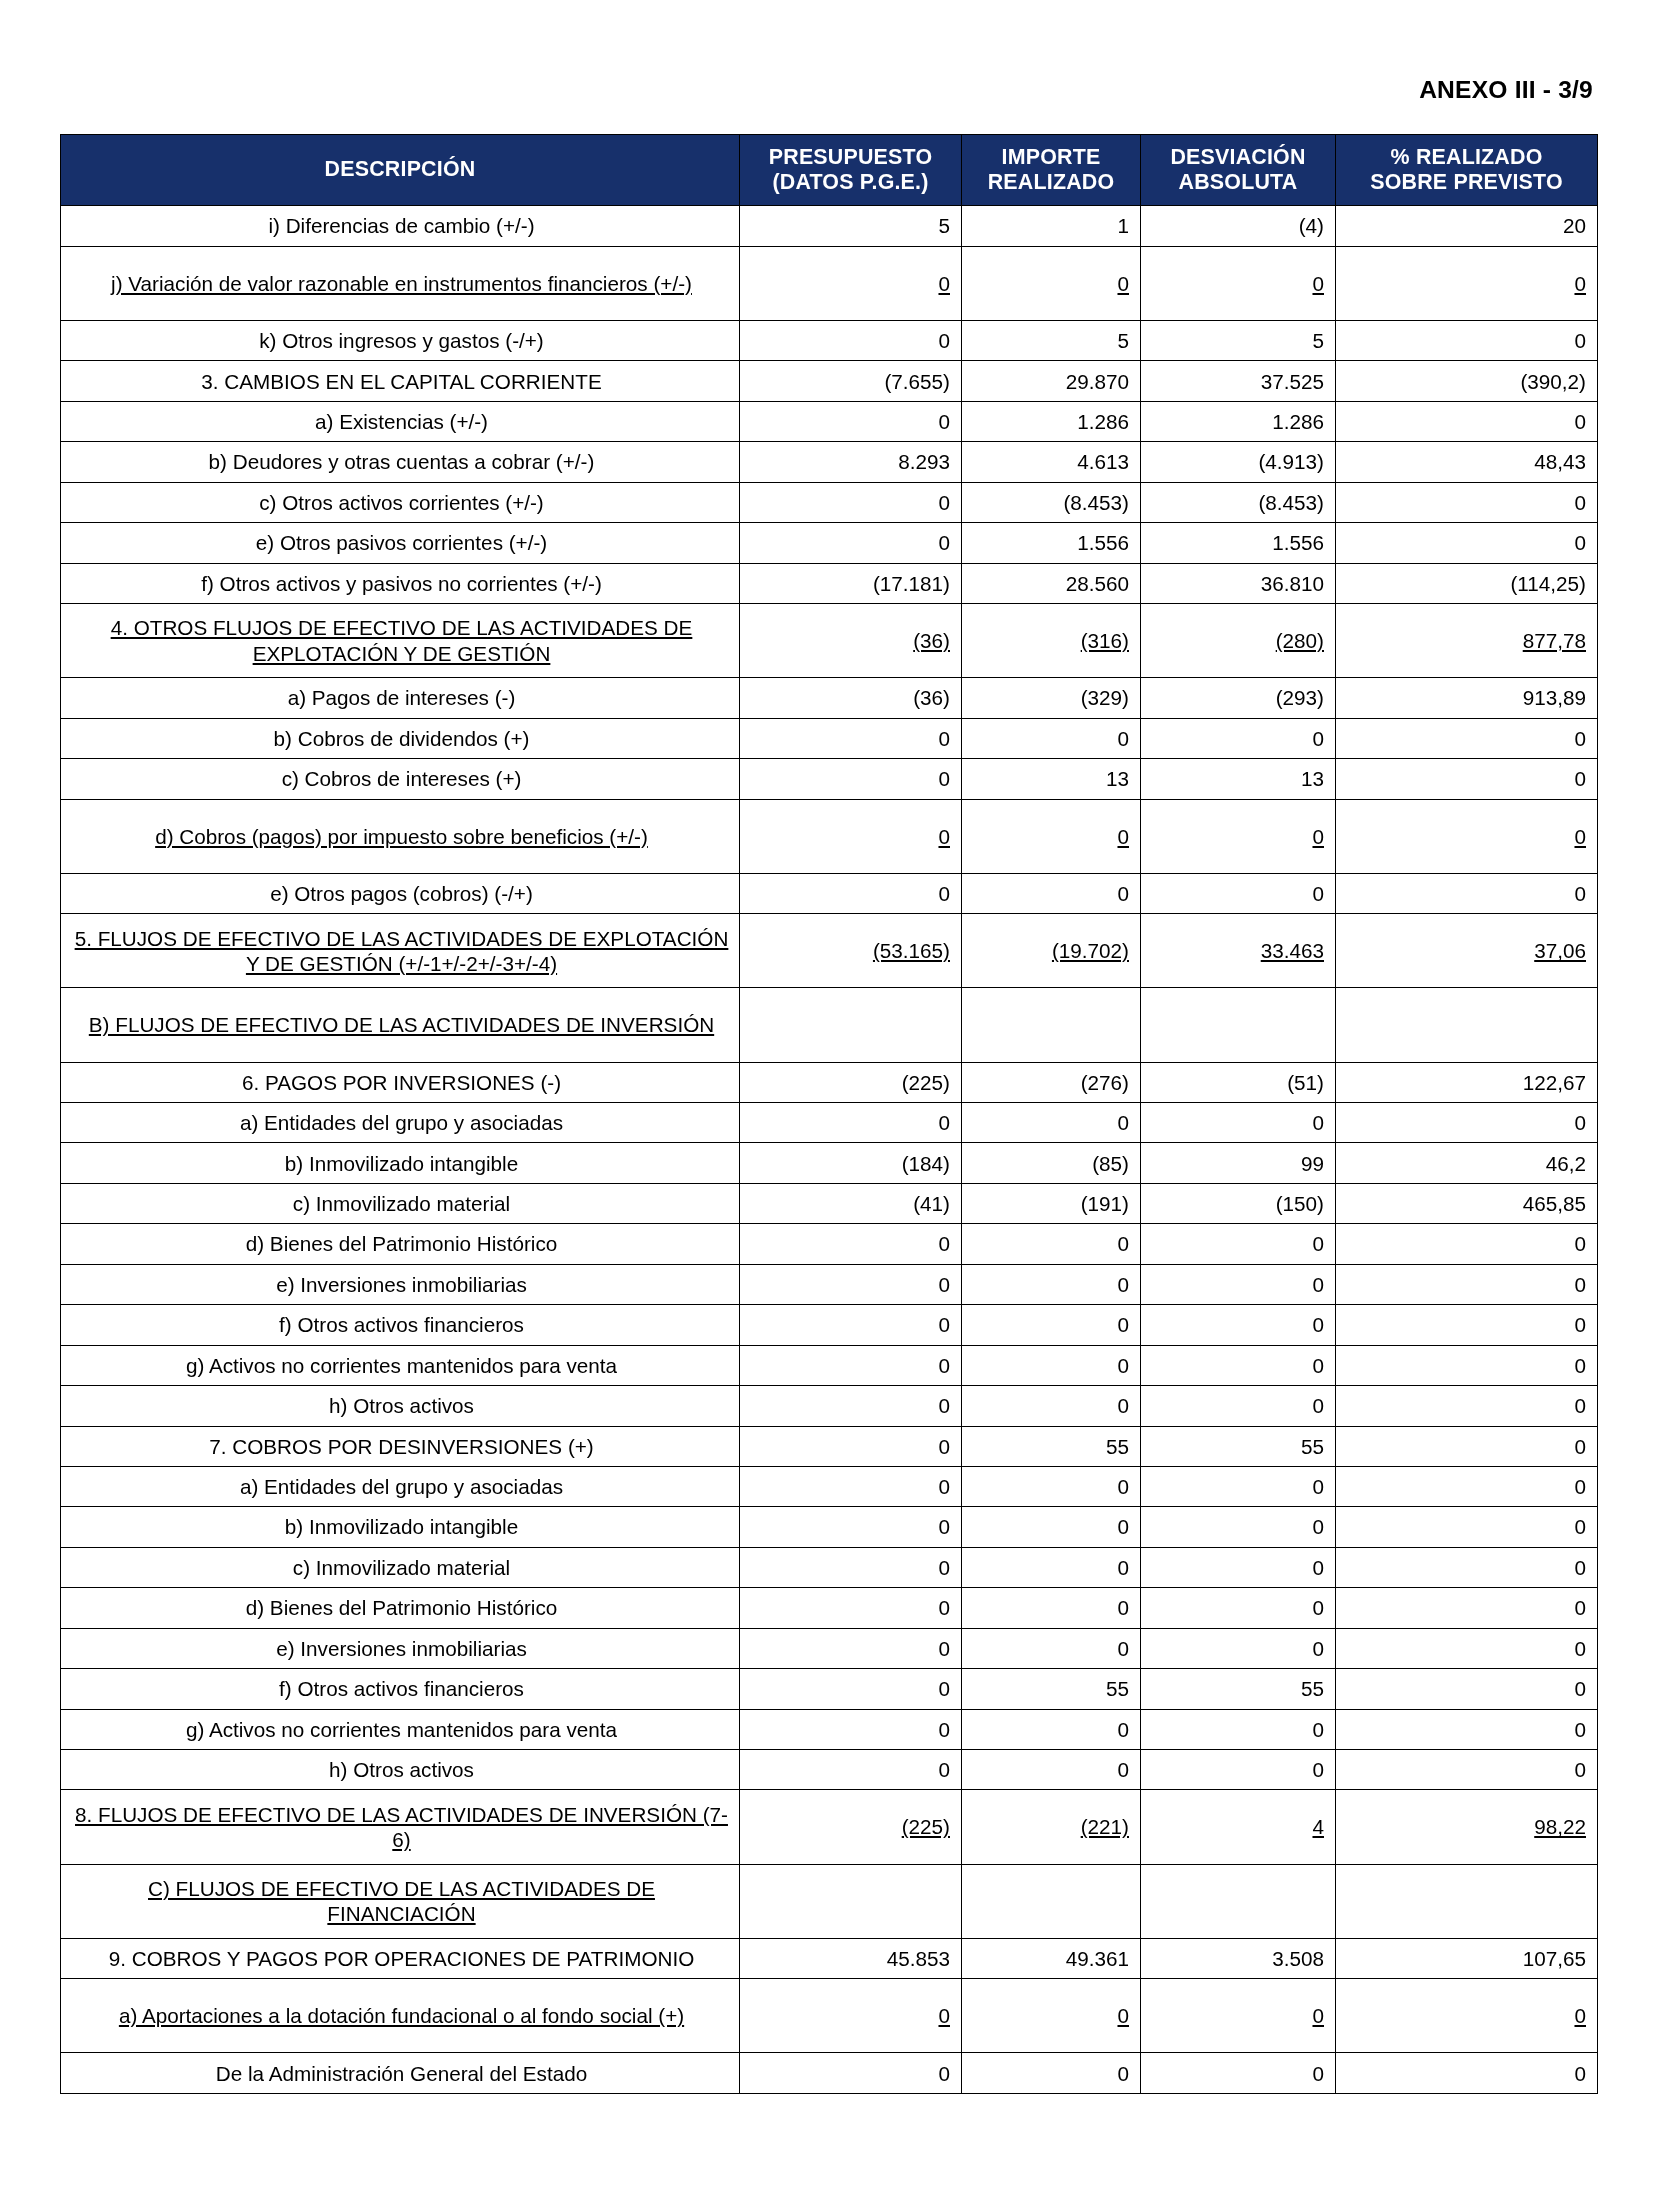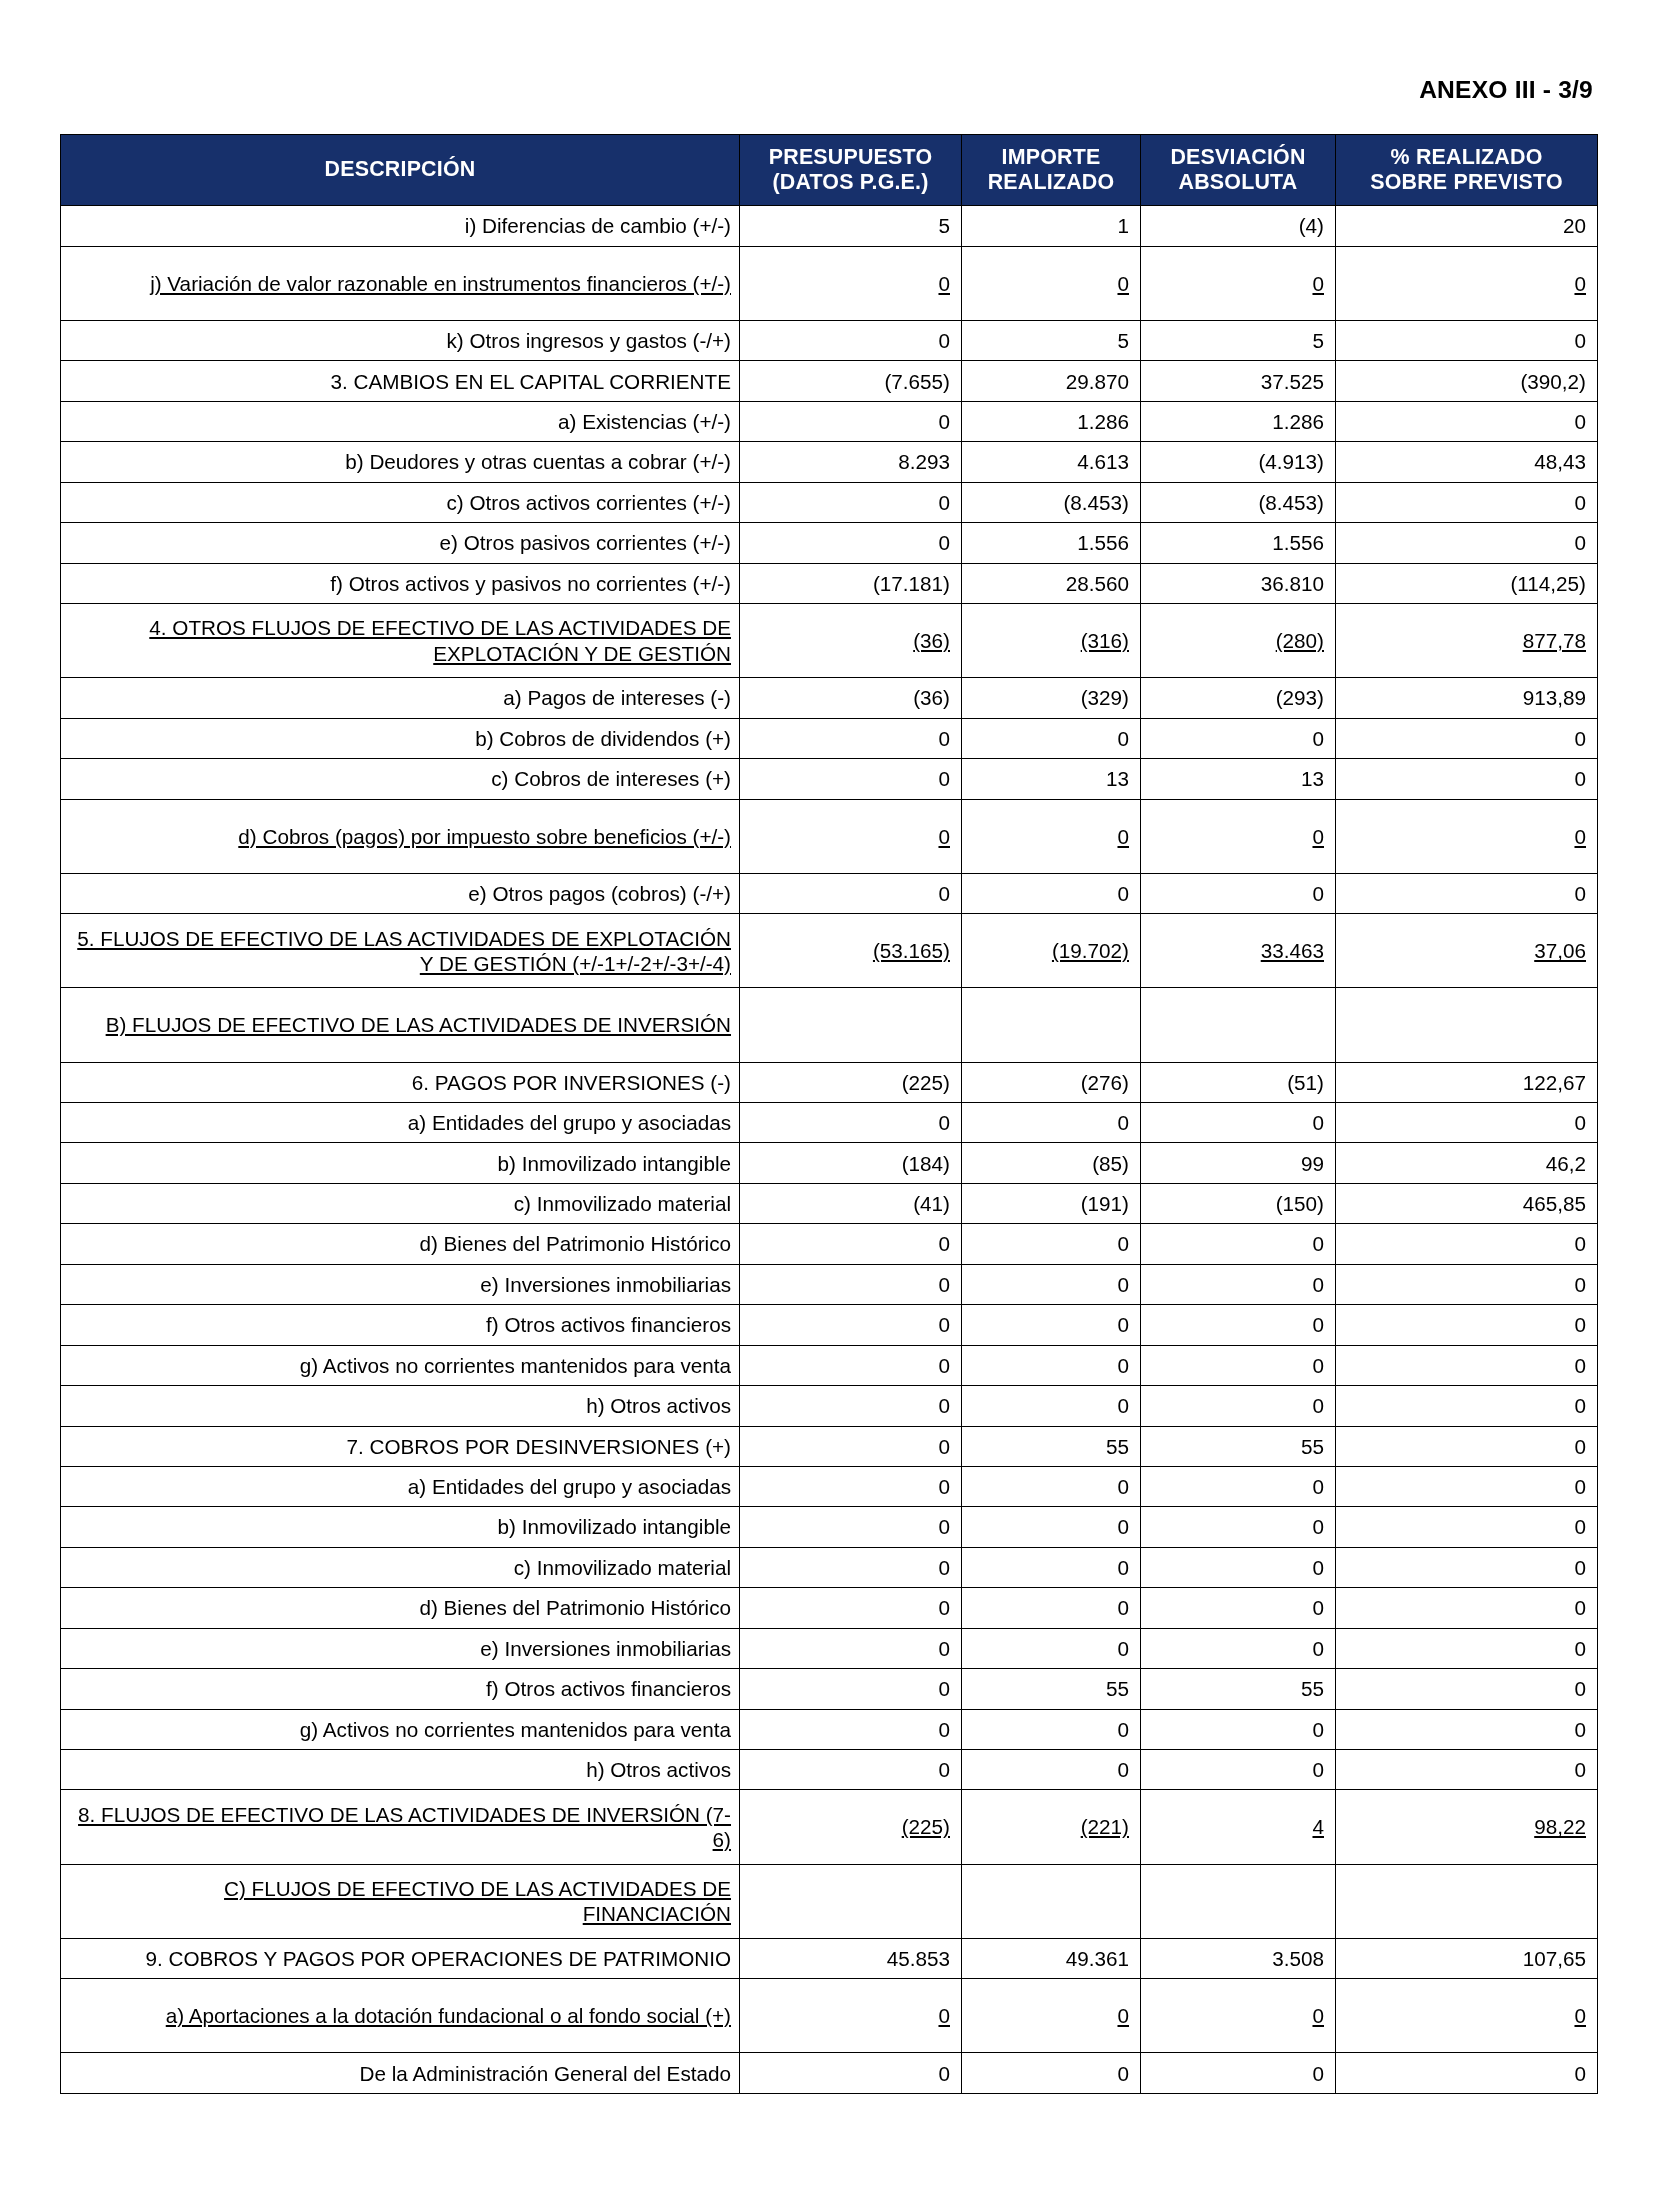--- a/index.html
+++ b/index.html
@@ -51,21 +51,21 @@
     background: #17306b;
     color: #ffffff;
     font-weight: bold;
     text-align: center;
     padding: 9.5px 4.8px;
     font-size: 21.4px;
     line-height: 1.2;
     letter-spacing: 0.2px;
   }
   table.fin tbody td.desc {
-    text-align: right;
+    text-align: center;
     padding: 7.1px 8px 7.1px 11px;
     margin-left: 8px;
   }
   table.fin tbody td.num {
     text-align: right;
     padding: 7.1px 11px 7.1px 4.8px;
     white-space: nowrap;
   }
   table.fin tbody tr.two-line td {
     height: 59px;

